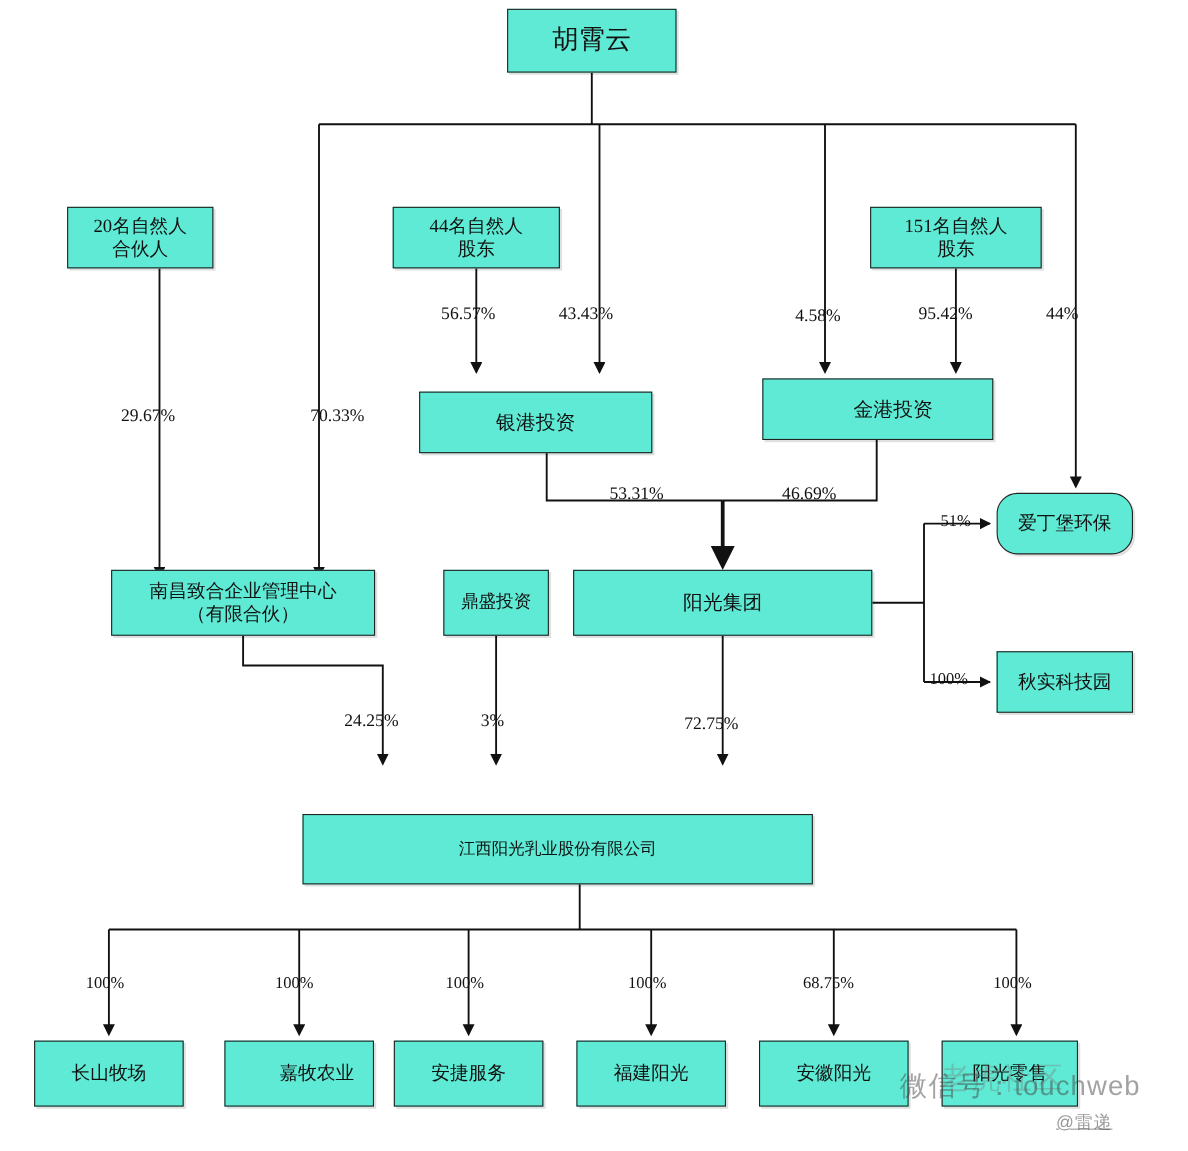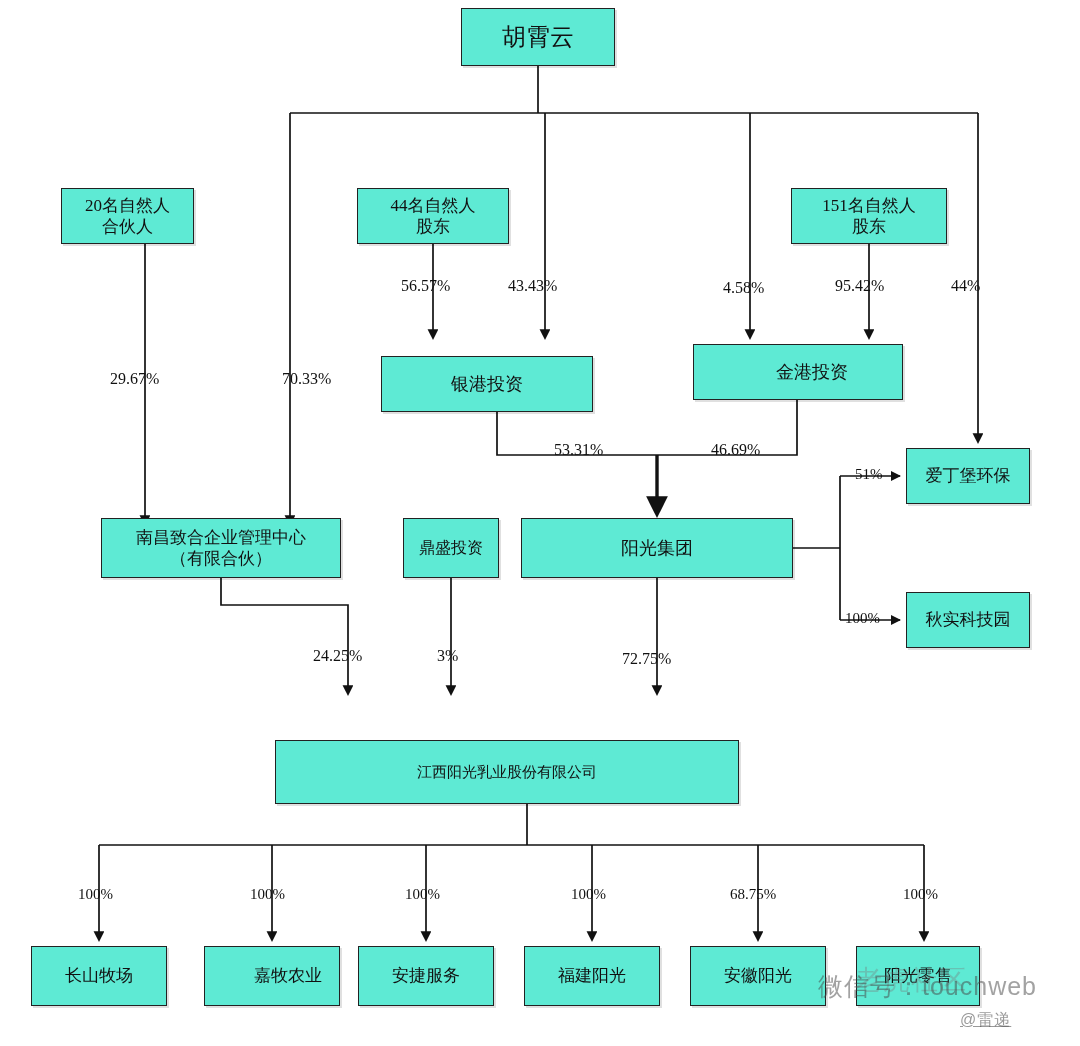--- a/index.html
+++ b/index.html
@@ -142,21 +142,21 @@
   <div class="node" style="left:791px;top:188px;width:156px;height:56px;font-size:17px;">
     <span class="nlabel">151名自然人
 股东</span>
   </div>
   <div class="node" style="left:381px;top:344px;width:212px;height:56px;font-size:18px;margin-top:12px;">
     <span class="nlabel">银港投资</span>
   </div>
   <div class="node" style="left:693px;top:344px;width:210px;height:56px;font-size:18px;padding-left:28px;">
     <span class="nlabel">金港投资</span>
   </div>
-  <div class="node" style="left:906px;top:448px;width:124px;height:56px;font-size:17px;">
+  <div class="node" style="left:906px;top:448px;width:124px;height:56px;font-size:17px;border-radius:19px;">
     <span class="nlabel">爱丁堡环保</span>
   </div>
   <div class="node" style="left:101px;top:518px;width:240px;height:60px;font-size:17px;">
     <span class="nlabel">南昌致合企业管理中心
 （有限合伙）</span>
   </div>
   <div class="node" style="left:403px;top:518px;width:96px;height:60px;font-size:16px;">
     <span class="nlabel">鼎盛投资</span>
   </div>
   <div class="node" style="left:521px;top:518px;width:272px;height:60px;font-size:18px;">

